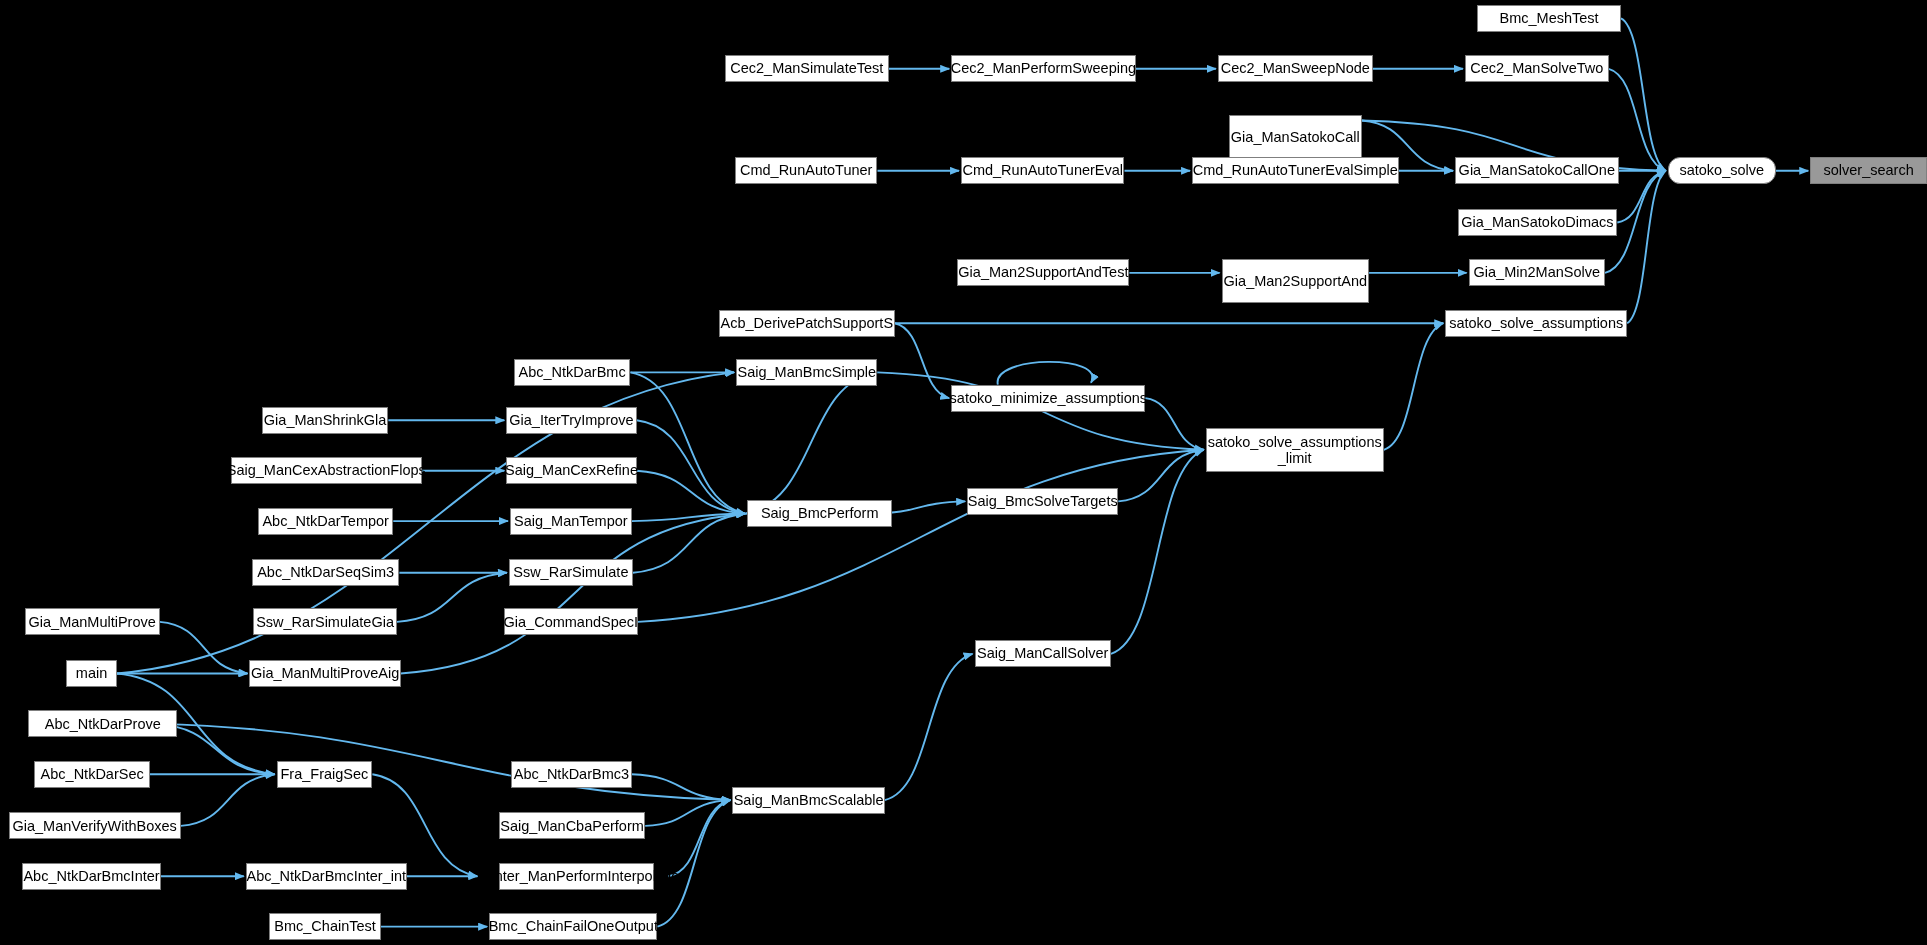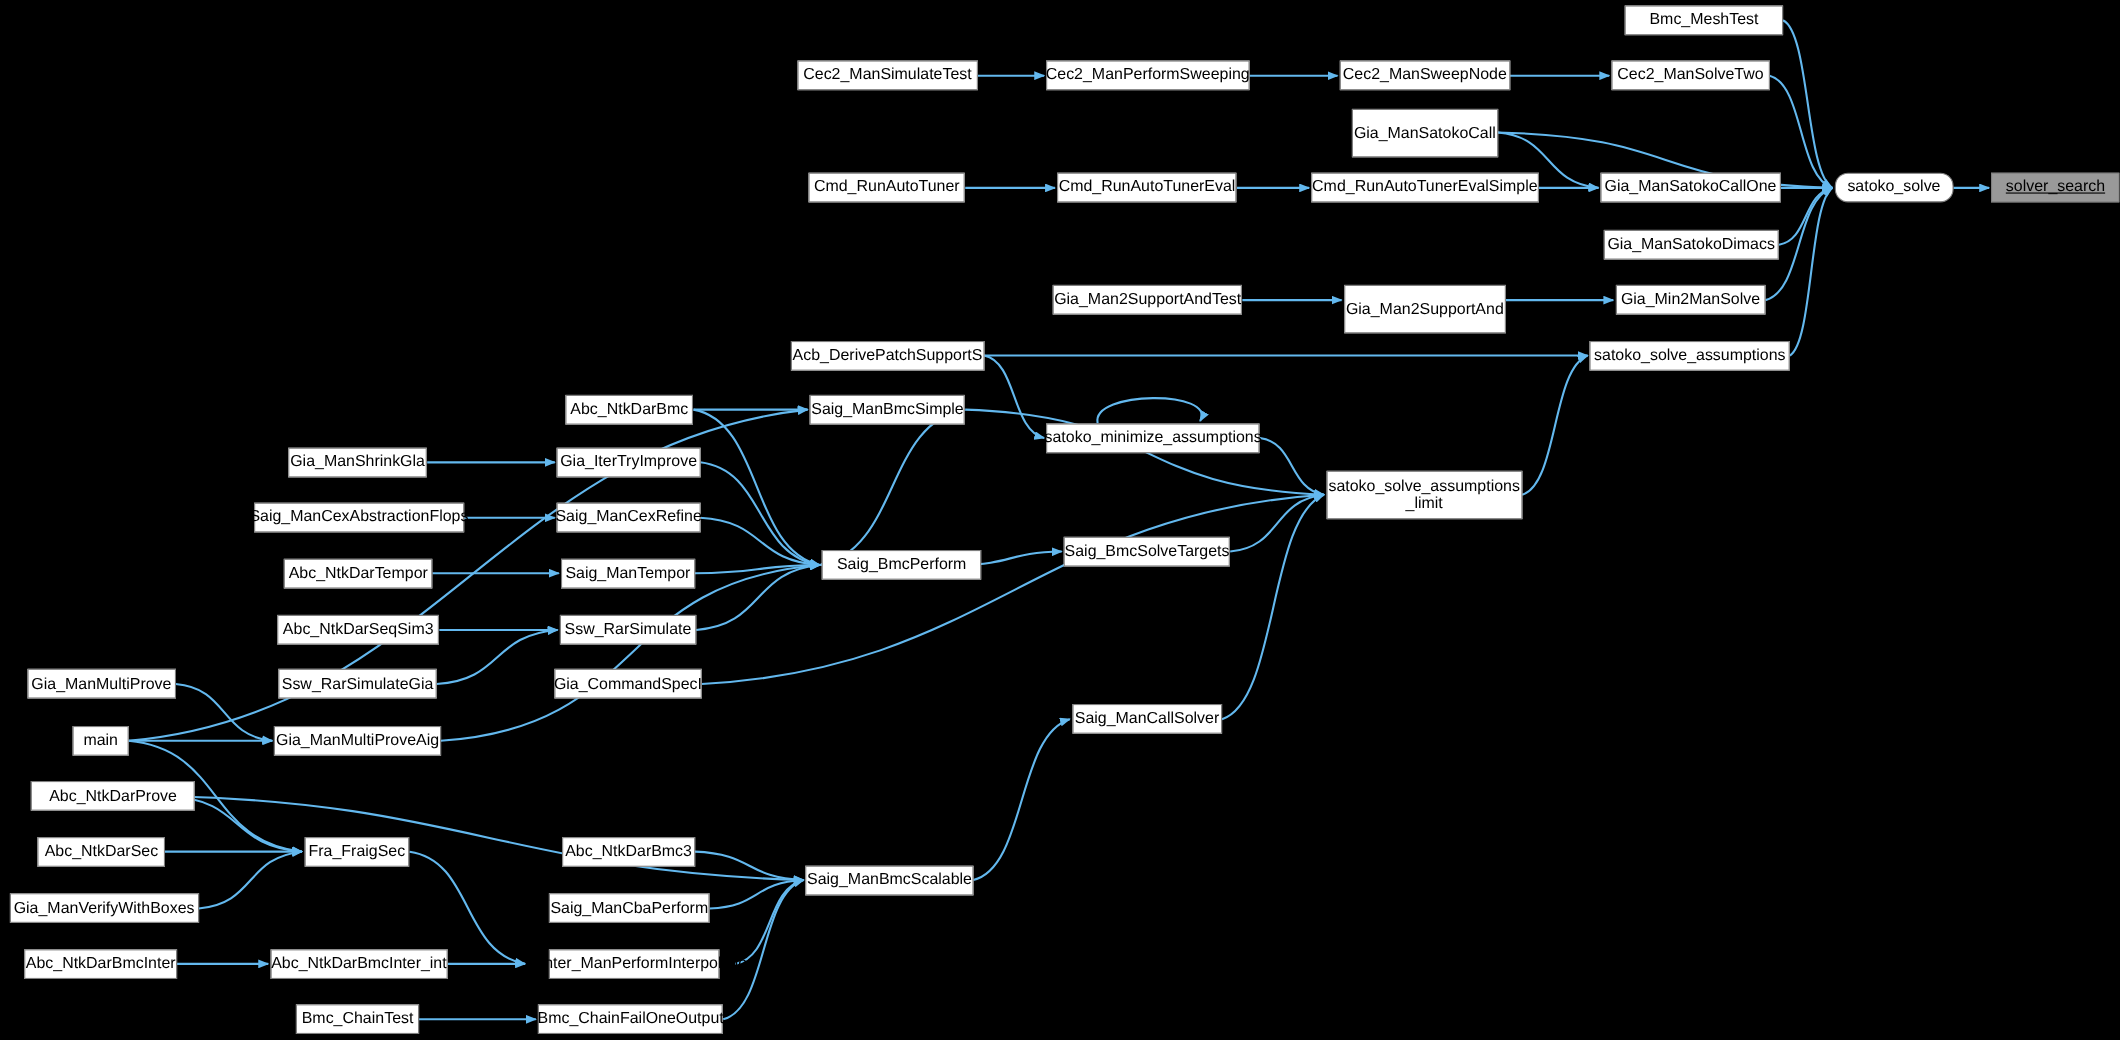--- a/index.html
+++ b/index.html
@@ -4,21 +4,21 @@
 <title>Caller graph</title>
 <style>
   html,body{margin:0;padding:0;background:#000;}
   #canvas{position:relative;width:1927px;height:945px;background:#000;overflow:hidden;
           font-family:"Liberation Sans",sans-serif;}
   svg#edges{position:absolute;left:0;top:0;width:1927px;height:945px;}
   .node{position:absolute;box-sizing:border-box;background:#ffffff;border:1px solid #7f7f7f;
         color:#000000;font-size:14.5px;line-height:1.15;display:flex;align-items:center;
         justify-content:center;text-align:center;white-space:nowrap;padding:0 7px;
         box-shadow:0 0 0 0 transparent;}
-  .node.hl{background:#999999;text-decoration:underline;}
+  .node.hl{background:#999999;}
   .node.two-line{white-space:normal;line-height:1.12;}
 </style>
 </head>
 <body>
 
 <div id="canvas">
   <svg id="edges" viewBox="0 0 1927 945">
     <defs>
       <marker id="ah" markerWidth="10" markerHeight="8" refX="9" refY="4" orient="auto" markerUnits="userSpaceOnUse">
         <path d="M0,0 L10,4 L0,8 z" fill="#63b8ee"></path>
@@ -93,21 +93,21 @@
       </div>
       <div class="node" style="left: 951.21px; top: 55.3029px; width: 184.343px; height: 27.037px;">
         <span>Cec2_ManPerformSweeping</span>
       </div>
       <div class="node" style="left: 1217.89px; top: 55.3029px; width: 154.848px; height: 27.037px;">
         <span>Cec2_ManSweepNode</span>
       </div>
       <div class="node" style="left: 1464.91px; top: 55.3029px; width: 143.788px; height: 27.037px;">
         <span>Cec2_ManSolveTwo</span>
       </div>
-      <div class="node" style="left: 1228.95px; top: 99px; width: 132.727px; height: 44px;">
+      <div class="node" style="left: 1228.95px; top: 115px; width: 132.727px; height: 44px;">
         <span>Gia_ManSatokoCall</span>
       </div>
       <div class="node" style="left: 734.915px; top: 157.306px; width: 142.559px; height: 27.037px;">
         <span>Cmd_RunAutoTuner</span>
       </div>
       <div class="node" style="left: 961.042px; top: 157.306px; width: 163.451px; height: 27.037px;">
         <span>Cmd_RunAutoTunerEval</span>
       </div>
       <div class="node" style="left: 1192.09px; top: 157.306px; width: 206.464px; height: 27.037px;">
         <span>Cmd_RunAutoTunerEvalSimple</span>

